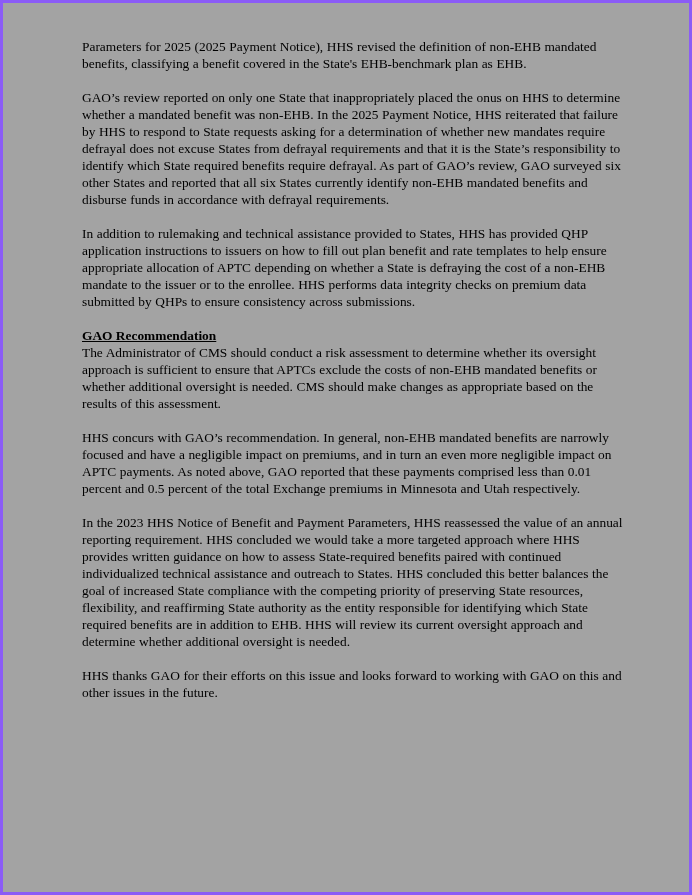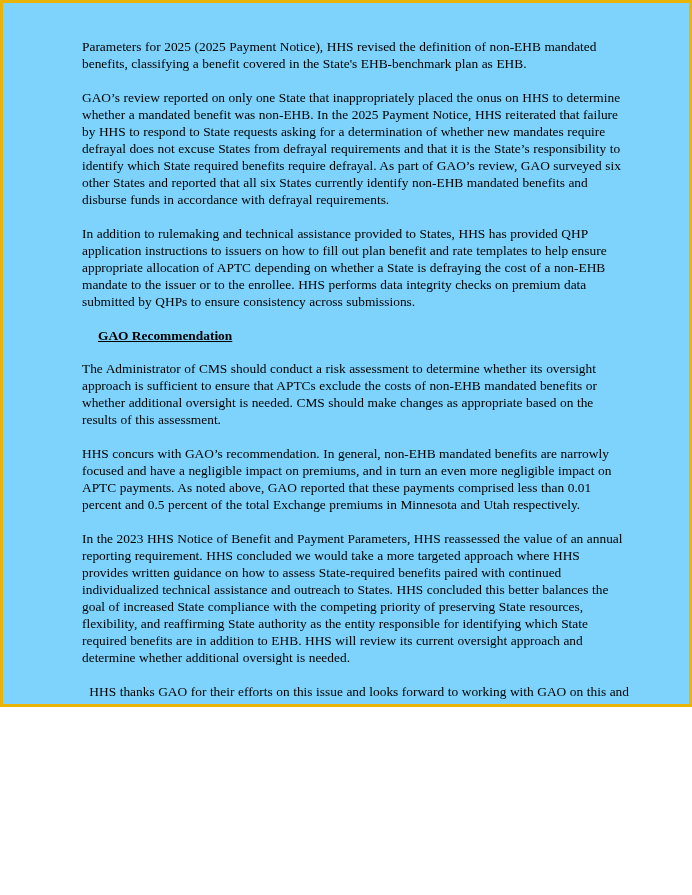--- a/index.html
+++ b/index.html
@@ -3,50 +3,49 @@
 <meta charset="utf-8">
 <style>
   html, body {
     margin: 0;
     padding: 0;
     background: #ffffff;
   }
   .page {
     position: relative;
     width: 692px;
-    height: 707px;
+    height: 895px;
     box-sizing: border-box;
-    background: #7dd3fc;
-    border: 3px solid #eab308;
+    background: #a3a3a3;
+    border: 3px solid #8b5cf6;
     font-family: "Liberation Serif", "DejaVu Serif", serif;
     color: #000000;
     overflow: hidden;
   }
   .content {
     box-sizing: border-box;
     padding: 35px 60px 0 79px;
     width: 100%;
   }
   .para {
     font-size: 13.4px;
     line-height: 17px;
     margin: 0 0 17px 0;
     text-align: left;
     word-spacing: 0.2px;
   }
   .para:last-child {
     margin-bottom: 0;
-    text-align: right;
   }
   .section-heading {
     font-size: 13.4px;
     line-height: 17px;
     font-weight: bold;
     text-decoration: underline;
-    margin: 16px;
+    margin: 0;
   }
 </style>
 </head>
 <body>
 
 <div class="page">
   <div class="content">
 
     <p class="para">Parameters for 2025 (2025 Payment Notice), HHS revised the definition of non-EHB mandated benefits, classifying a benefit covered in the State's EHB-benchmark plan as EHB.</p>
 

